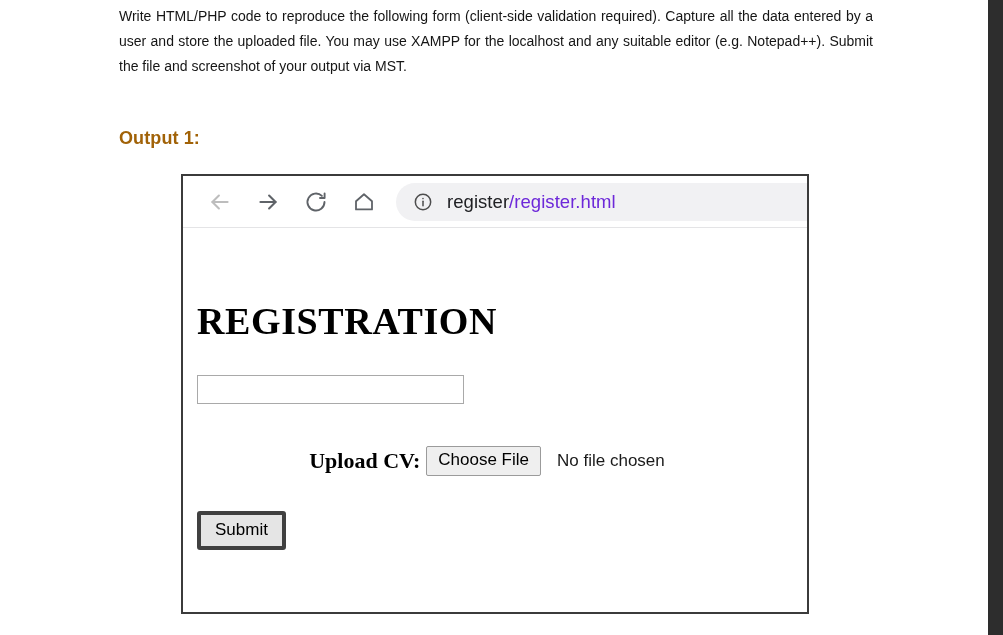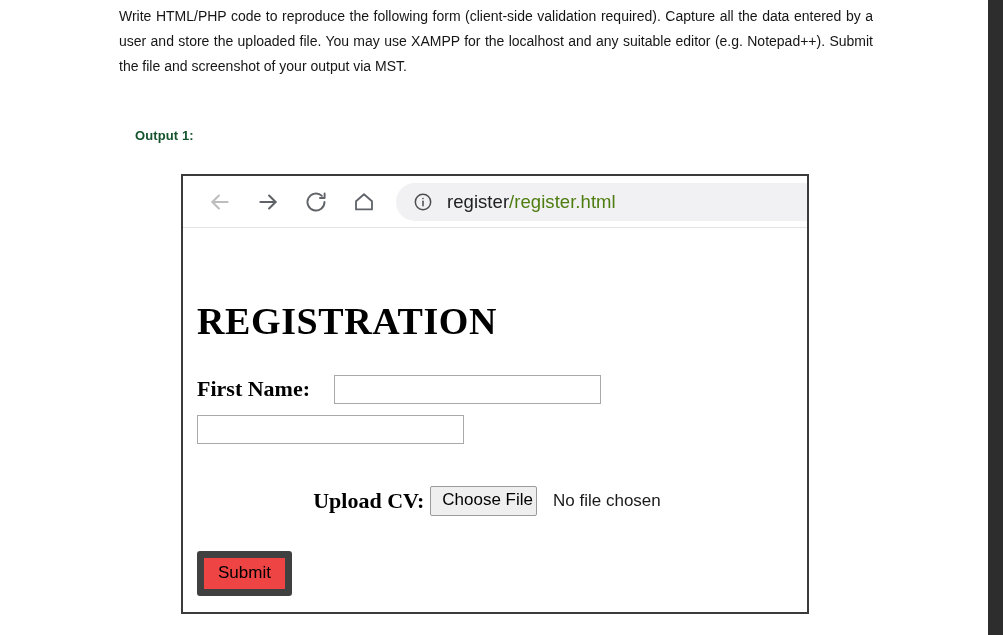--- a/index.html
+++ b/index.html
@@ -37,26 +37,26 @@
     font-size: 14px;
     line-height: 25px;
     color: #151515;
     text-align: justify;
     text-justify: inter-word;
     margin: 0;
   }
 
   .output-label {
     position: absolute;
-    left: 135px;
+    left: 119px;
     top: 128px;
     font-family: "Liberation Sans", sans-serif;
-    font-size: 13px;
+    font-size: 18px;
     font-weight: bold;
-    color: #14532d;
+    color: #a16207;
     letter-spacing: 0.1px;
   }
 
   
   .browser-frame {
     position: absolute;
     left: 181px;
     top: 174px;
     width: 628px;
     height: 440px;
@@ -109,21 +109,21 @@
     margin-right: 14px;
   }
   .omnibox-icon svg { display: block; }
   .omnibox-url {
     font-family: "Liberation Sans", sans-serif;
     font-size: 18.5px;
     color: #202124;
     white-space: nowrap;
     letter-spacing: 0.05px;
   }
-  .omnibox-url .url-path { color: #4d7c0f; }
+  .omnibox-url .url-path { color: #6d28d9; }
 
   
   .browser-page {
     padding: 0;
     background: #ffffff;
     height: calc(100% - 53px);
     position: relative;
   }
 
   .reg-heading {
@@ -187,41 +187,41 @@
     white-space: nowrap;
     margin-right: 6px;
   }
   .choose-file-btn {
     font-family: "Liberation Sans", sans-serif;
     font-size: 17px;
     color: #000000;
     background: #efefef;
     border: 1px solid #9b9b9b;
     border-radius: 2px;
-    padding: 4px 3px 5px 11px;
+    padding: 4px 11px 5px 11px;
     line-height: 1.1;
     cursor: default;
   }
   .no-file-text {
     font-family: "Liberation Sans", sans-serif;
     font-size: 17px;
     color: #1a1a1a;
     margin-left: 16px;
     white-space: nowrap;
   }
 
   .submit-row {
     margin-top: 32px;
   }
   .submit-btn {
     font-family: "Liberation Sans", sans-serif;
     font-size: 17px;
     color: #000000;
-    background: #ef4444;
-    border: 7px solid #404040;
+    background: #e5e5e5;
+    border: 4px solid #404040;
     border-radius: 3px;
     padding: 5px 14px 6px 14px;
     line-height: 1.15;
     cursor: default;
   }
 </style>
 </head>
 <body>
 
 <div class="question-block">
@@ -285,24 +285,20 @@
     </div>
 
   </div>
 
   <div class="browser-page">
 
     <h1 class="reg-heading">REGISTRATION</h1>
 
     <div class="form-area">
 
-      <div class="field-row">
-        <span class="field-label">First Name:</span>
-        <input class="text-input" type="text" value="" style="">
-      </div>
 
 
       <div class="field-row">
         <input class="text-input" type="text" value="" style="">
       </div>
 
       <div class="spacer-row"></div>
 
       <div class="upload-row">
         <span class="upload-label">Upload CV:</span>

